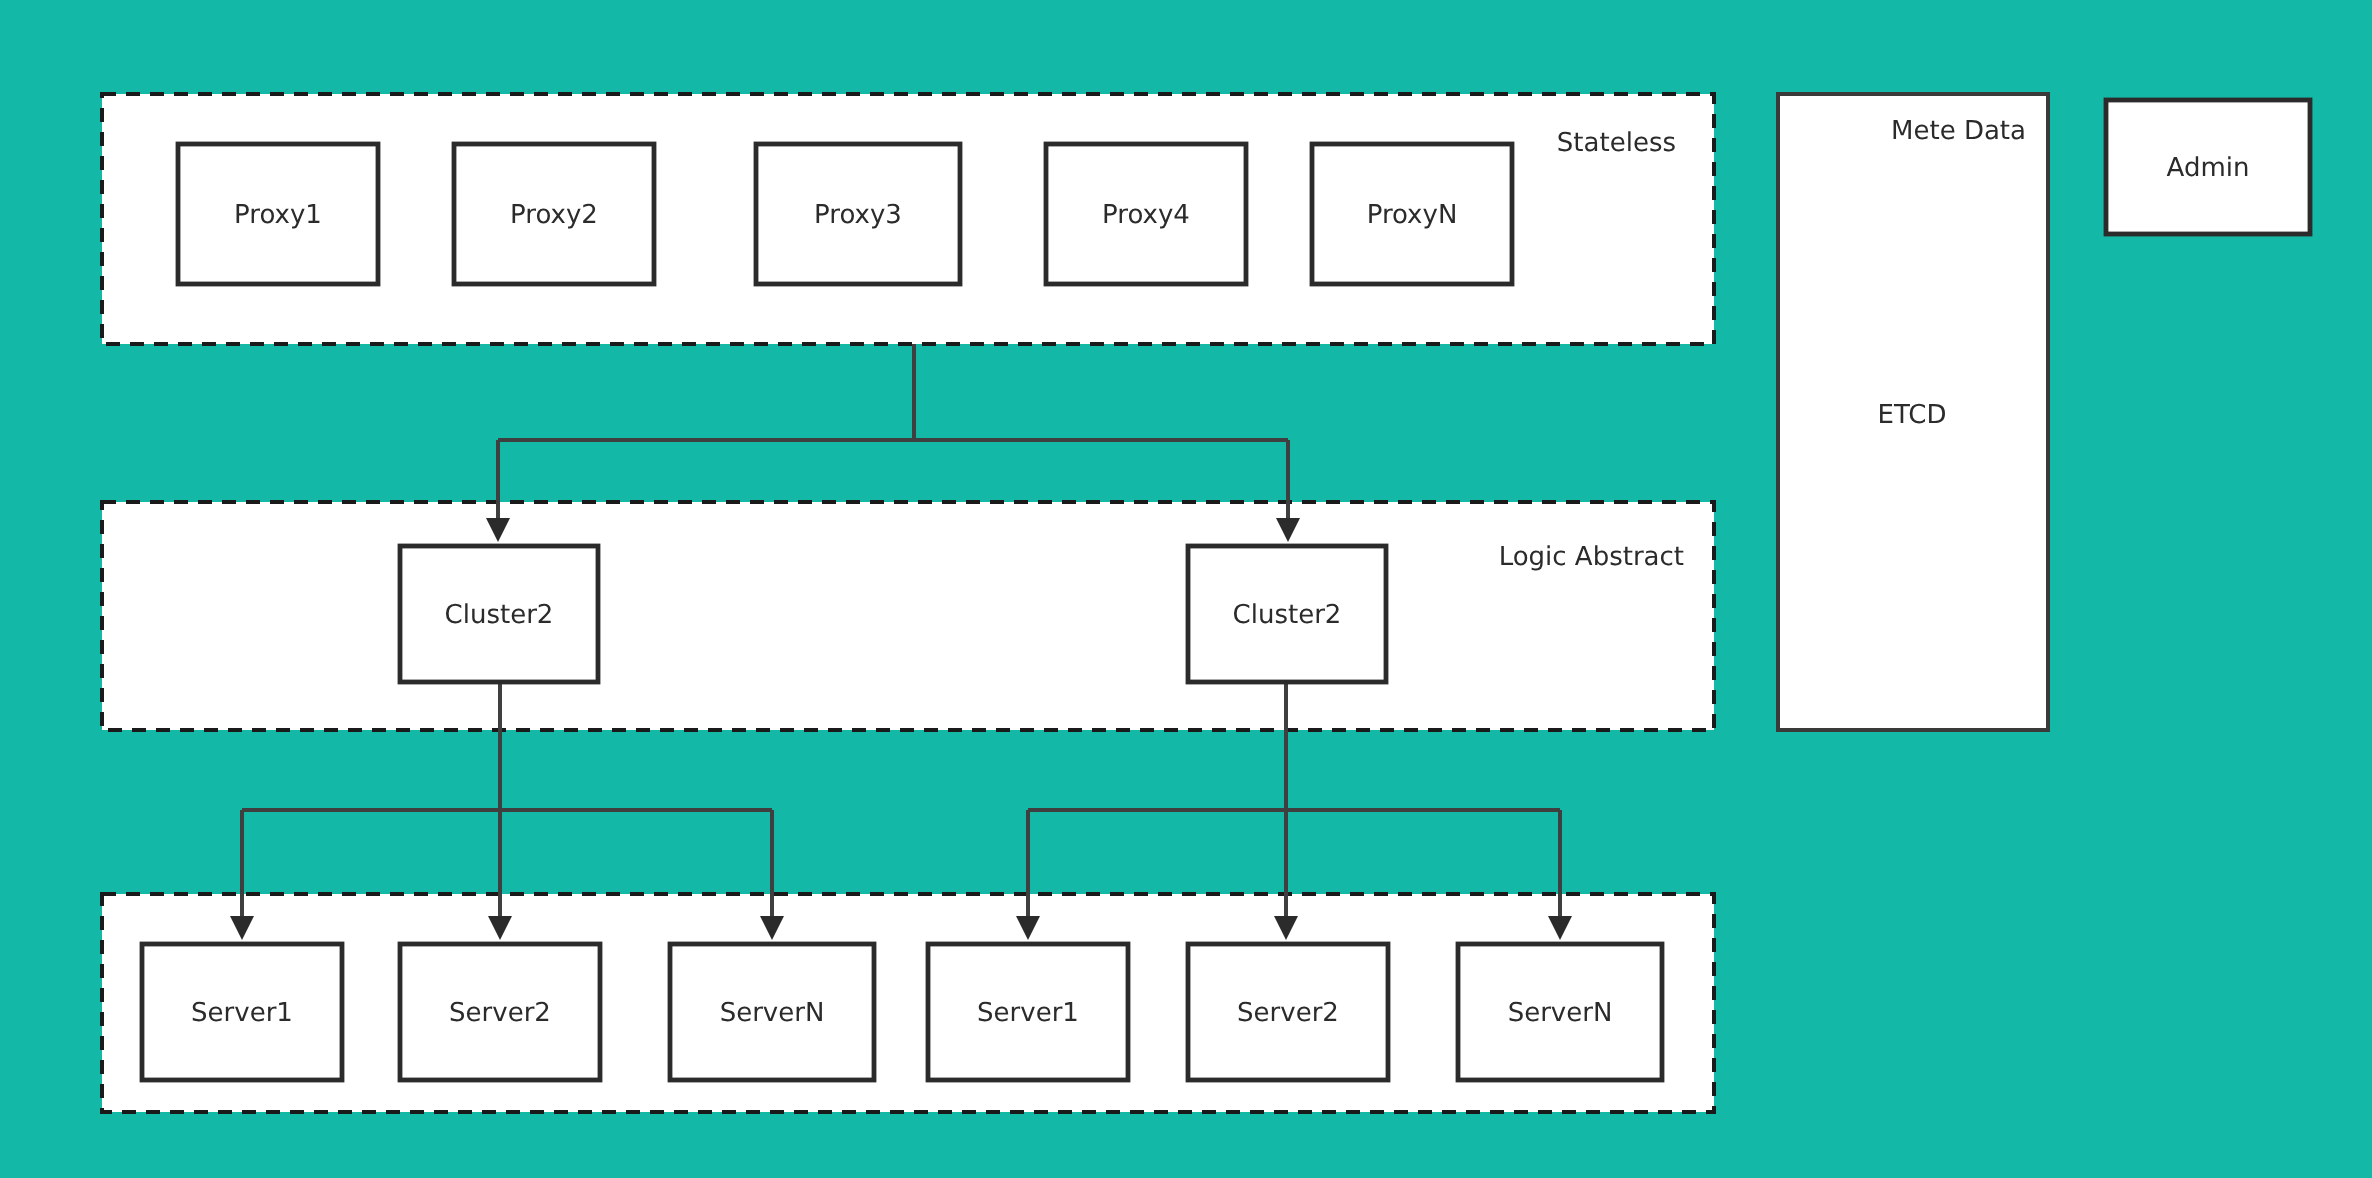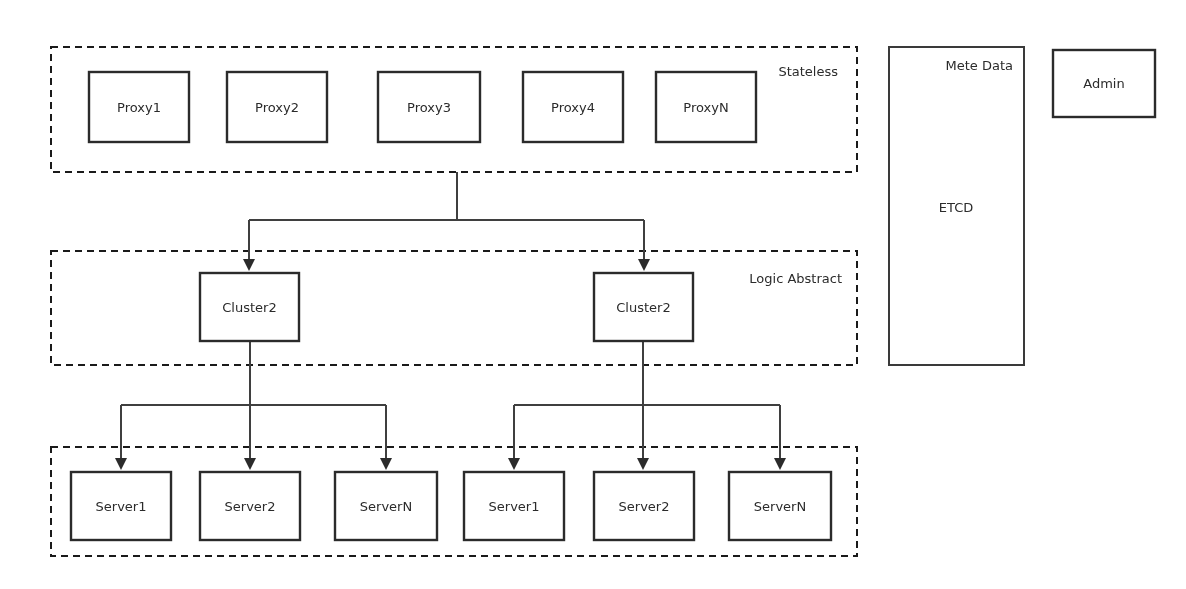--- a/index.html
+++ b/index.html
@@ -11,21 +11,21 @@
   body {
     width: 1186px;
     height: 589px;
     overflow: hidden;
     font-family: "DejaVu Sans", "Liberation Sans", sans-serif;
   }
   #diagram-root {
     position: relative;
     width: 1186px;
     height: 589px;
-    background: #ffffff;
+    background: #14b8a6;
   }
   svg#diagram-svg {
     display: block;
     width: 1186px;
     height: 589px;
   }
   .band-rect {
     fill: #ffffff;
     stroke: #1a1a1a;
     stroke-width: 2;

